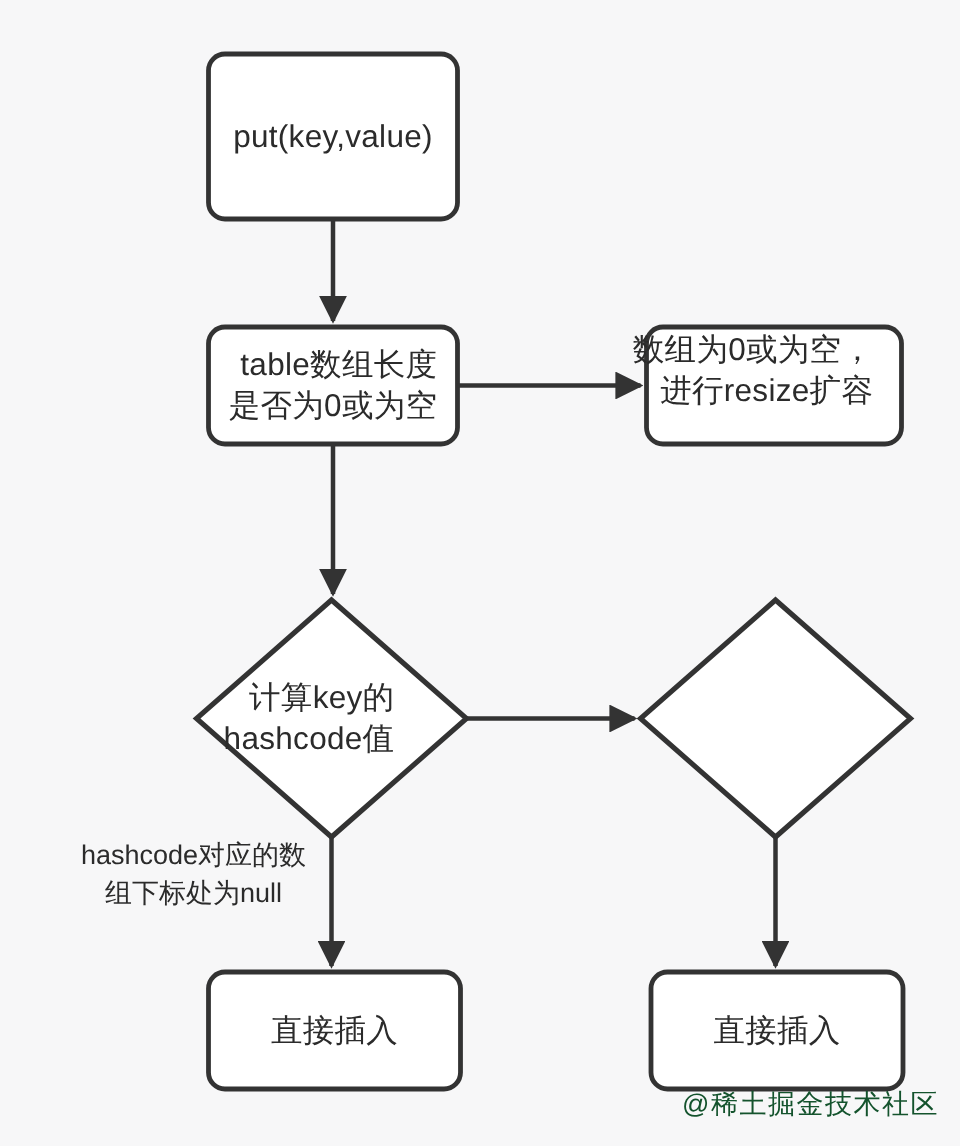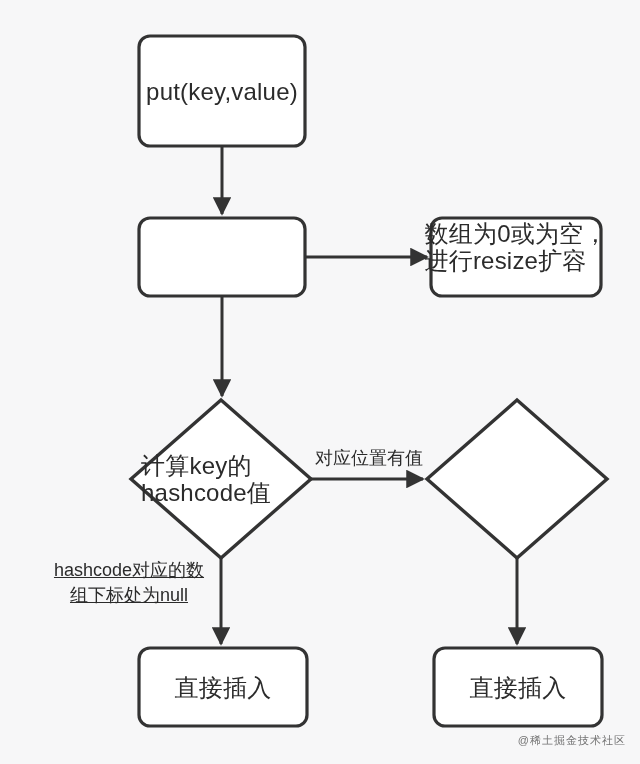--- a/index.html
+++ b/index.html
@@ -21,42 +21,42 @@
     top: 0;
     width: 640px;
     height: 764px;
   }
   .node-text {
     position: absolute;
     display: flex;
     flex-direction: column;
     align-items: center;
     justify-content: center;
-    text-align: left;
+    text-align: right;
     color: #2b2b2b;
-    font-size: 24px;
+    font-size: 21px;
     line-height: 27px;
     letter-spacing: 0.2px;
     pointer-events: none;
     white-space: pre;
   }
   .edge-label {
     position: absolute;
     color: #2b2b2b;
     font-size: 18px;
     line-height: 25px;
     text-align: center;
     white-space: pre;
   }
   .watermark {
     position: absolute;
     right: 14px;
     bottom: 16px;
-    color: #737373;
-    font-size: 11px;
+    color: #14532d;
+    font-size: 18px;
     letter-spacing: 1px;
     white-space: pre;
   }
 </style>
 </head>
 <body>
 
 <div id="canvas">
 
   <svg id="flow-svg" viewBox="0 0 640 764" xmlns="http://www.w3.org/2000/svg">
@@ -88,31 +88,32 @@
 
     <line x1="311" y1="479" x2="423" y2="479" stroke="#333333" stroke-width="3" marker-end="url(#arrow)"></line>
 
     <line x1="221" y1="558" x2="221" y2="644" stroke="#333333" stroke-width="3" marker-end="url(#arrow)"></line>
 
     <line x1="517" y1="558" x2="517" y2="644" stroke="#333333" stroke-width="3" marker-end="url(#arrow)"></line>
   </svg>
 
   <div class="node-text" style="left:139px; top:36px; width:166px; height:110px;">put(key,value)</div>
 
+  <div class="node-text" style="left:139px; top:218px; width:166px; height:78px;">table数组长度
+是否为0或为空</div>
 
-  <div class="node-text" style="left:431px; top:218px; width:170px; height:58px;">数组为0或为空，
+  <div class="node-text" style="left:417px; top:218px; width:170px; height:58px;">数组为0或为空，
 进行resize扩容</div>
 
   <div class="node-text" style="left:126px; top:441px; width:160px; height:76px;">计算key的
 hashcode值</div>
 
 
   <div class="node-text" style="left:139px; top:648px; width:168px; height:78px;">直接插入</div>
 
   <div class="node-text" style="left:434px; top:648px; width:168px; height:78px;">直接插入</div>
 
-  <div class="edge-label" style="left:298px; top:446px; width:142px;">对应位置有值</div>
 
-  <div class="edge-label" style="left:38px; top:558px; width:182px;text-decoration:underline;">hashcode对应的数
+  <div class="edge-label" style="left:38px; top:558px; width:182px;">hashcode对应的数
 组下标处为null</div>
 
   <div class="watermark">@稀土掘金技术社区</div>
 </div>
 
 </body></html>

